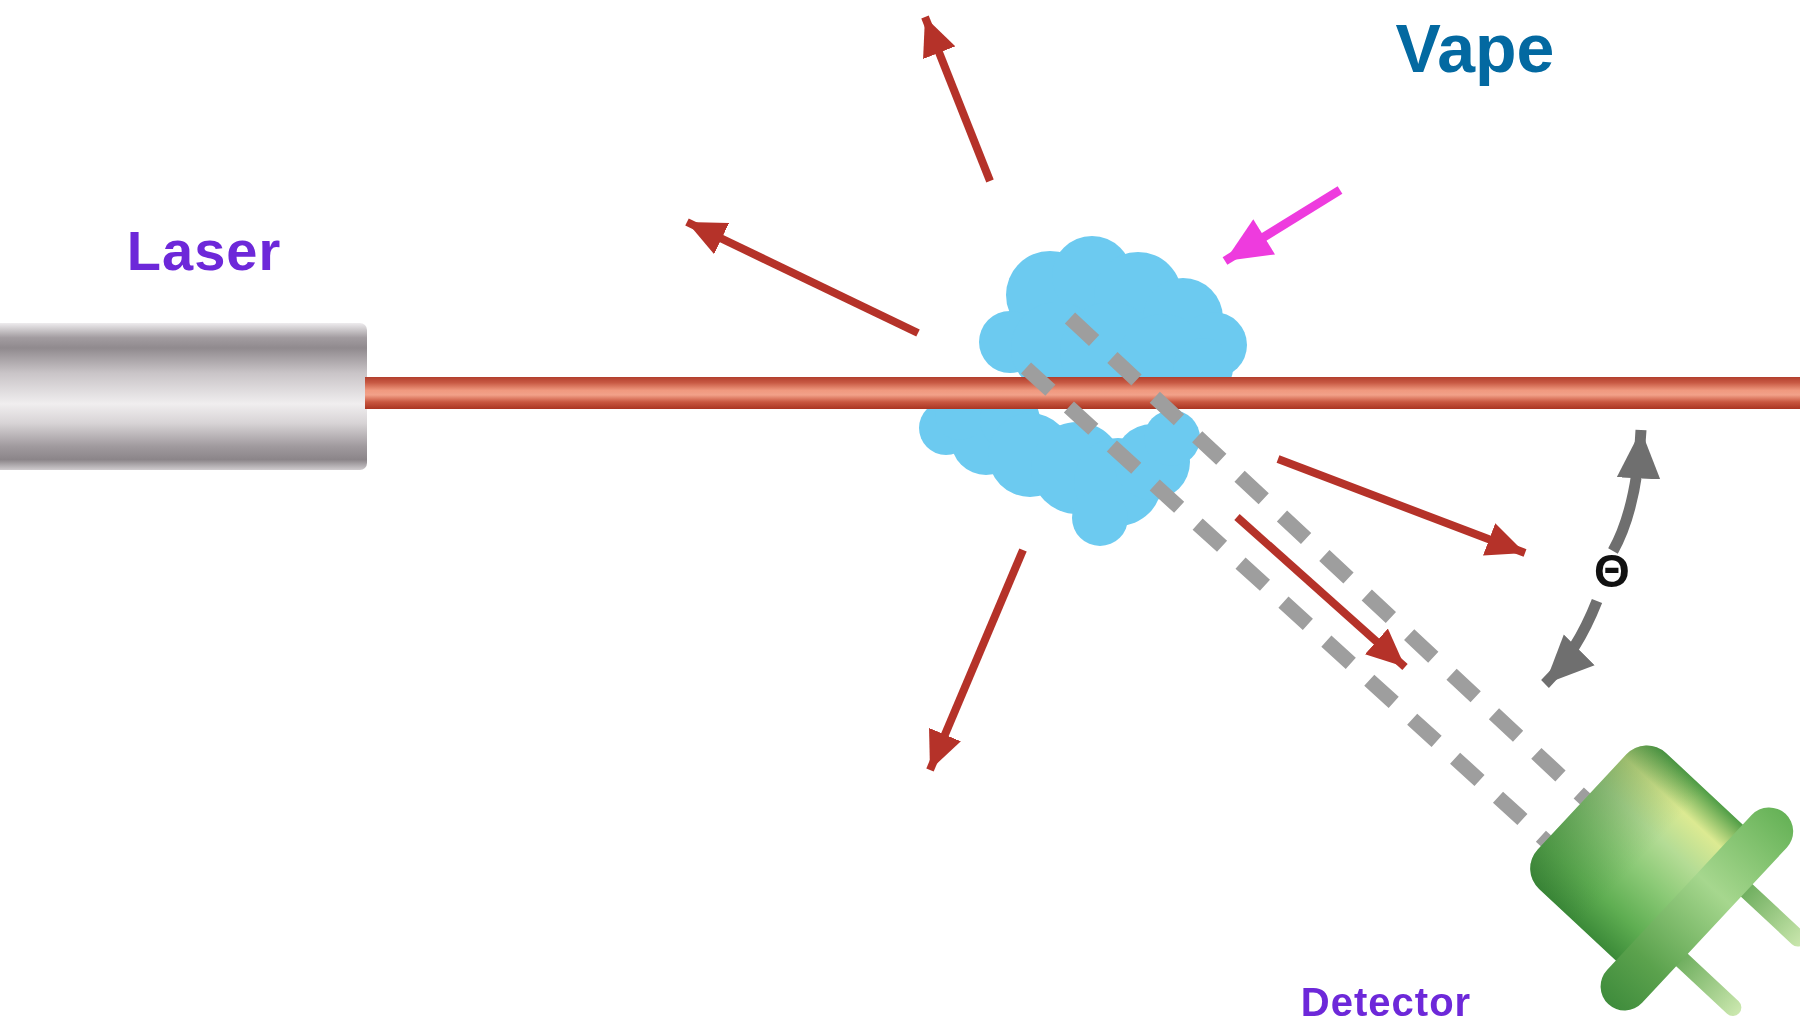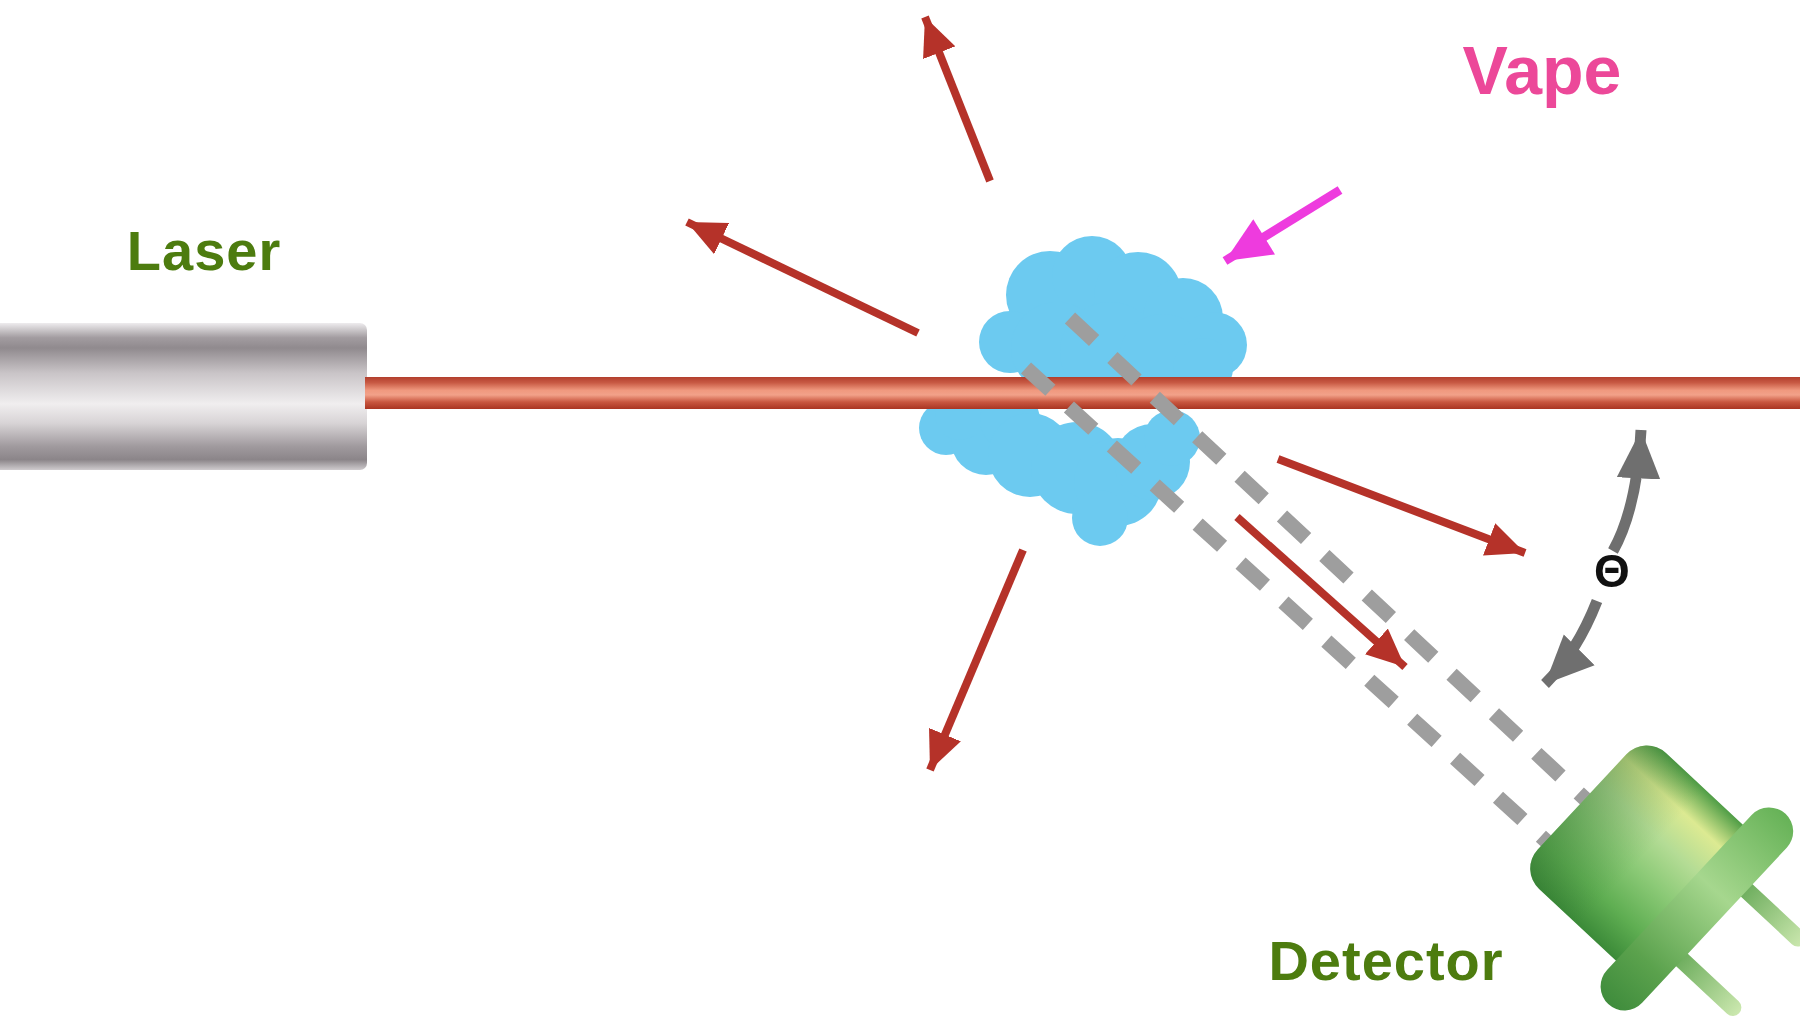--- a/index.html
+++ b/index.html
@@ -7,27 +7,27 @@
     position:relative;
     width:1800px;height:1025px;
     background:#ffffff;
     overflow:hidden;
     font-family:"Liberation Sans", sans-serif;
   }
   .stage svg{position:absolute;left:0;top:0;}
   .diagram-label{
     position:absolute;
     font-weight:bold;
-    color:#4d7c0f;
+    color:#6d28d9;
     text-align:center;
     white-space:nowrap;
   }
   .label-laser{left:104px;top:218px;width:200px;font-size:56px;letter-spacing:1px;}
-  .label-detector{left:1236px;top:928px;width:300px;font-size:56px;letter-spacing:1px;}
-  .label-vape{left:1372px;top:0px;width:340px;font-size:68px;line-height:97px;color:#ec4899;margin-top:22px;}
+  .label-detector{left:1236px;top:980px;width:300px;font-size:40px;letter-spacing:1px;}
+  .label-vape{left:1305px;top:0px;width:340px;font-size:68px;line-height:97px;color:#0369a1;}
   .label-theta{left:1572px;top:544px;width:80px;font-size:46px;color:#111111;font-weight:bold;}
 </style>
 </head>
 <body>
 
 <div class="stage">
 
   <svg width="1800" height="1025" viewBox="0 0 1800 1025">
     <defs>
       <linearGradient id="gLaser" x1="0" y1="0" x2="0" y2="1">

